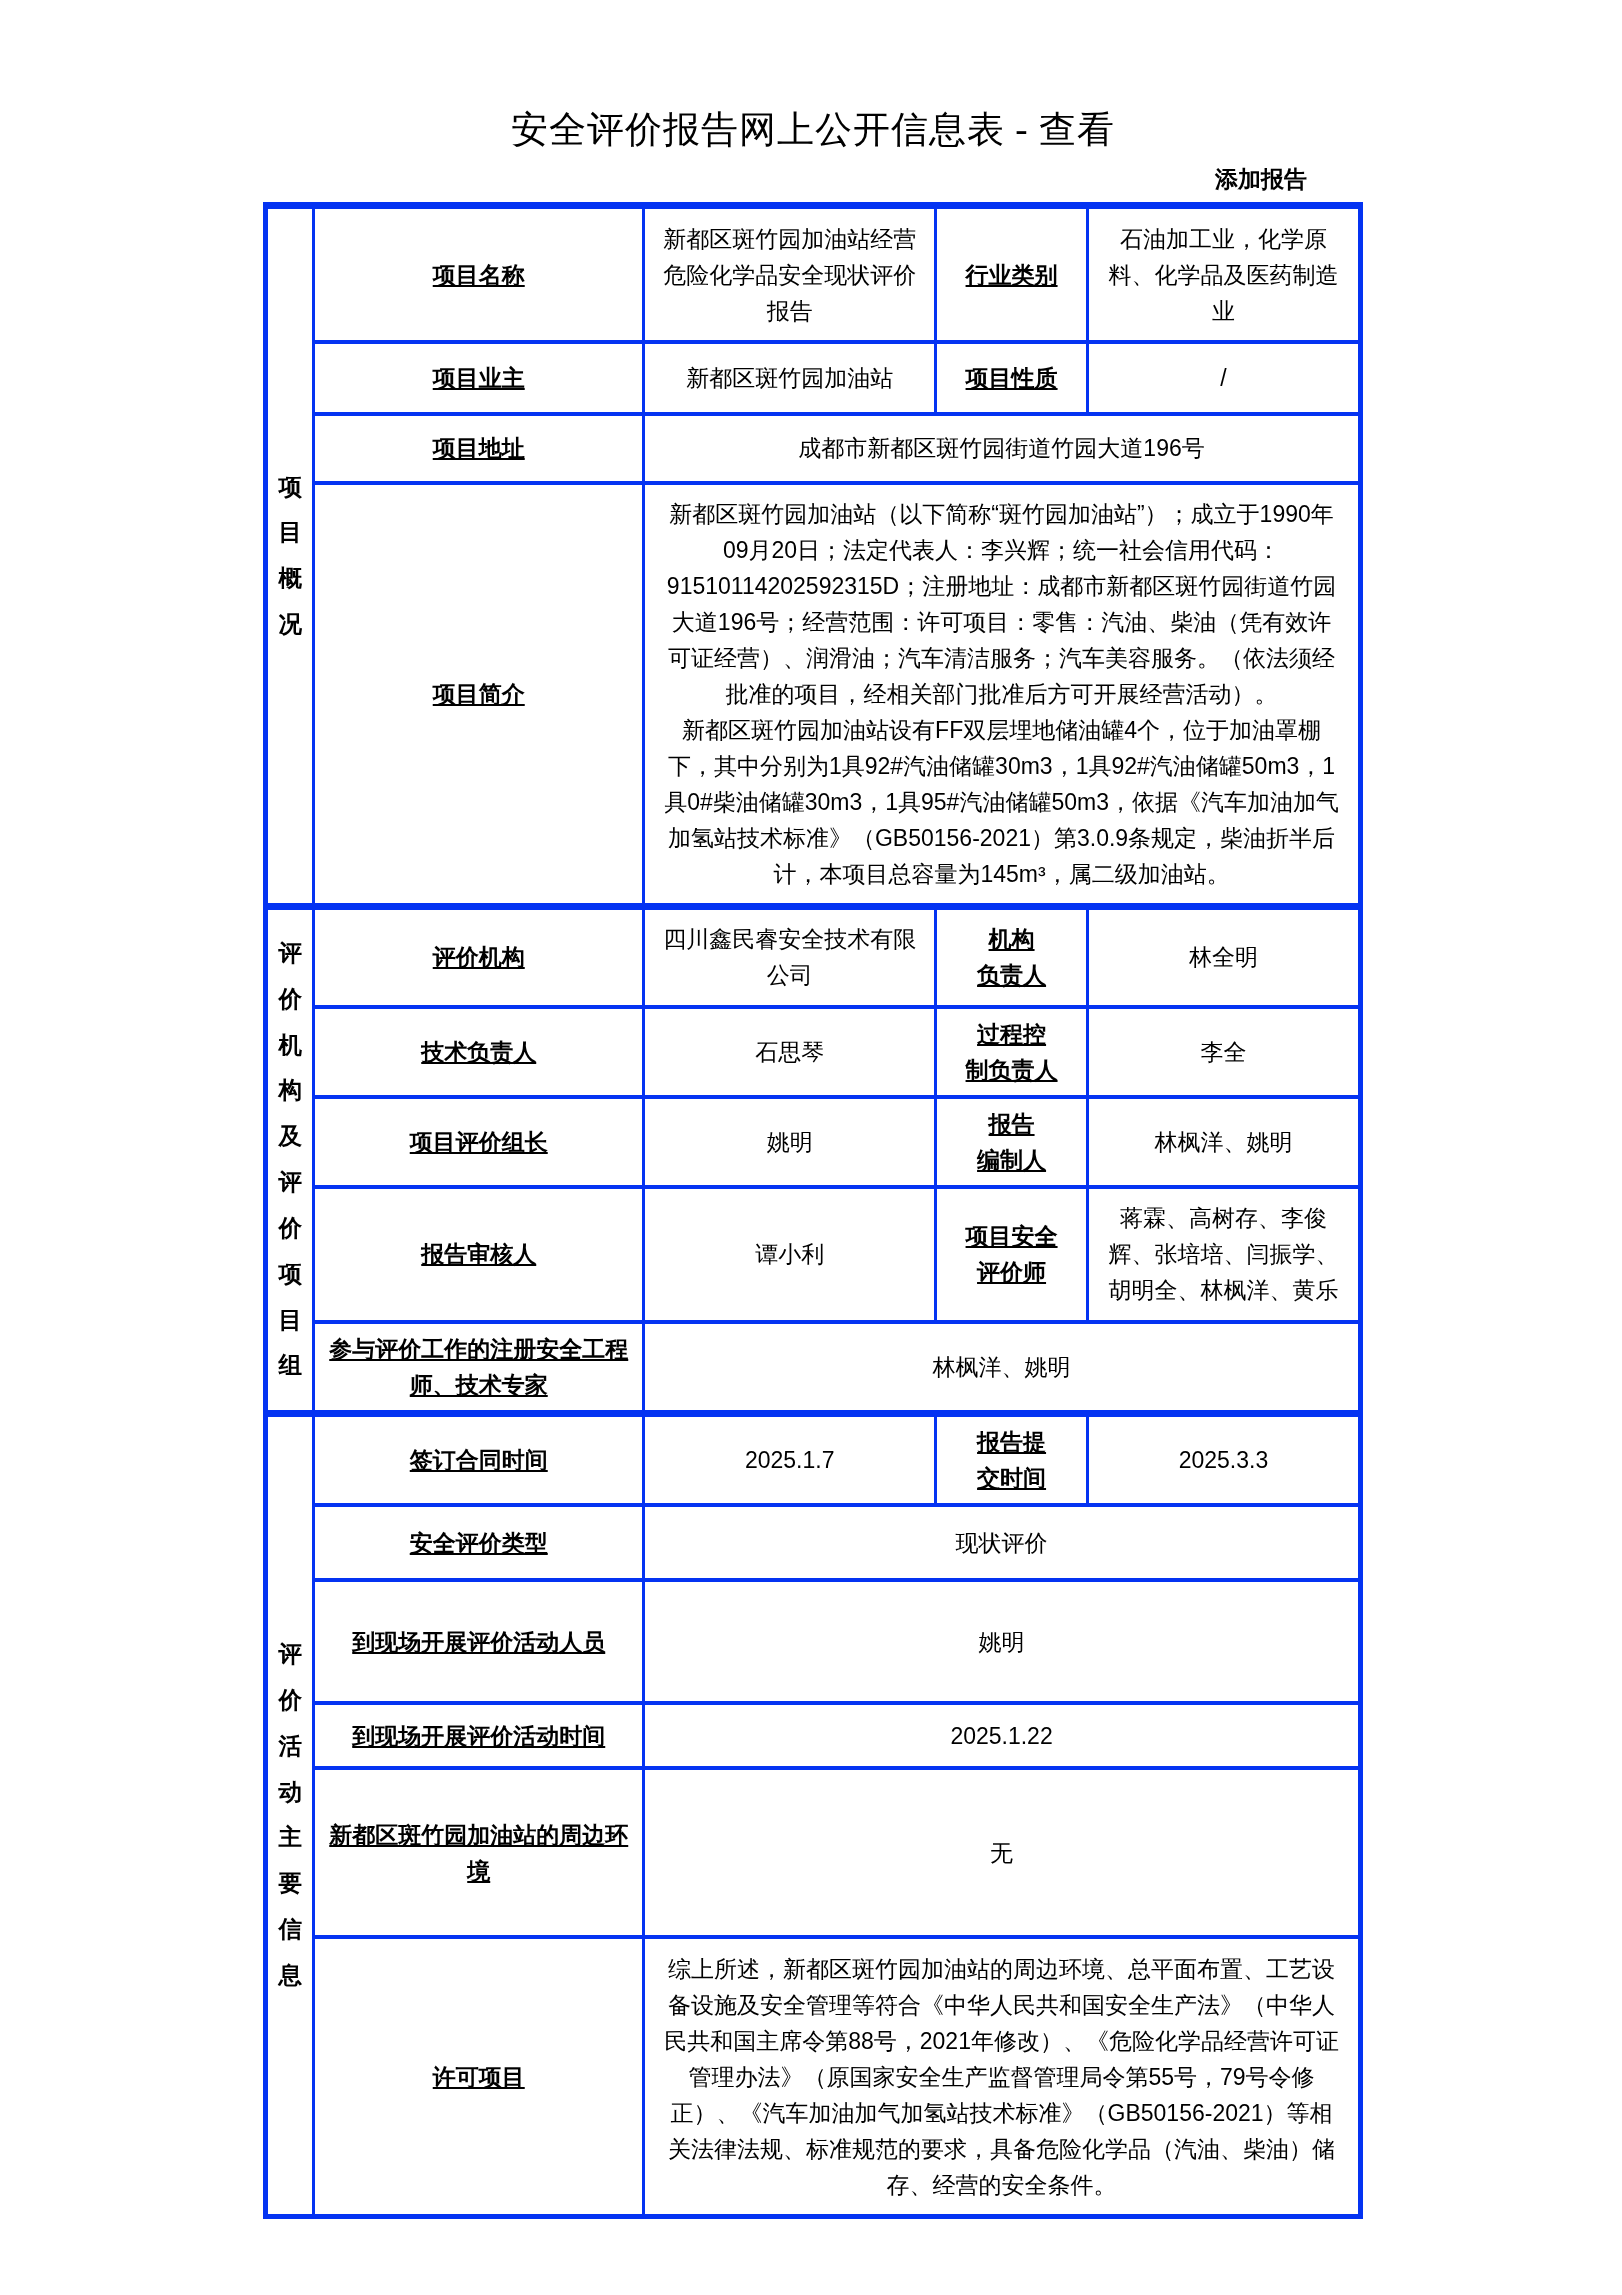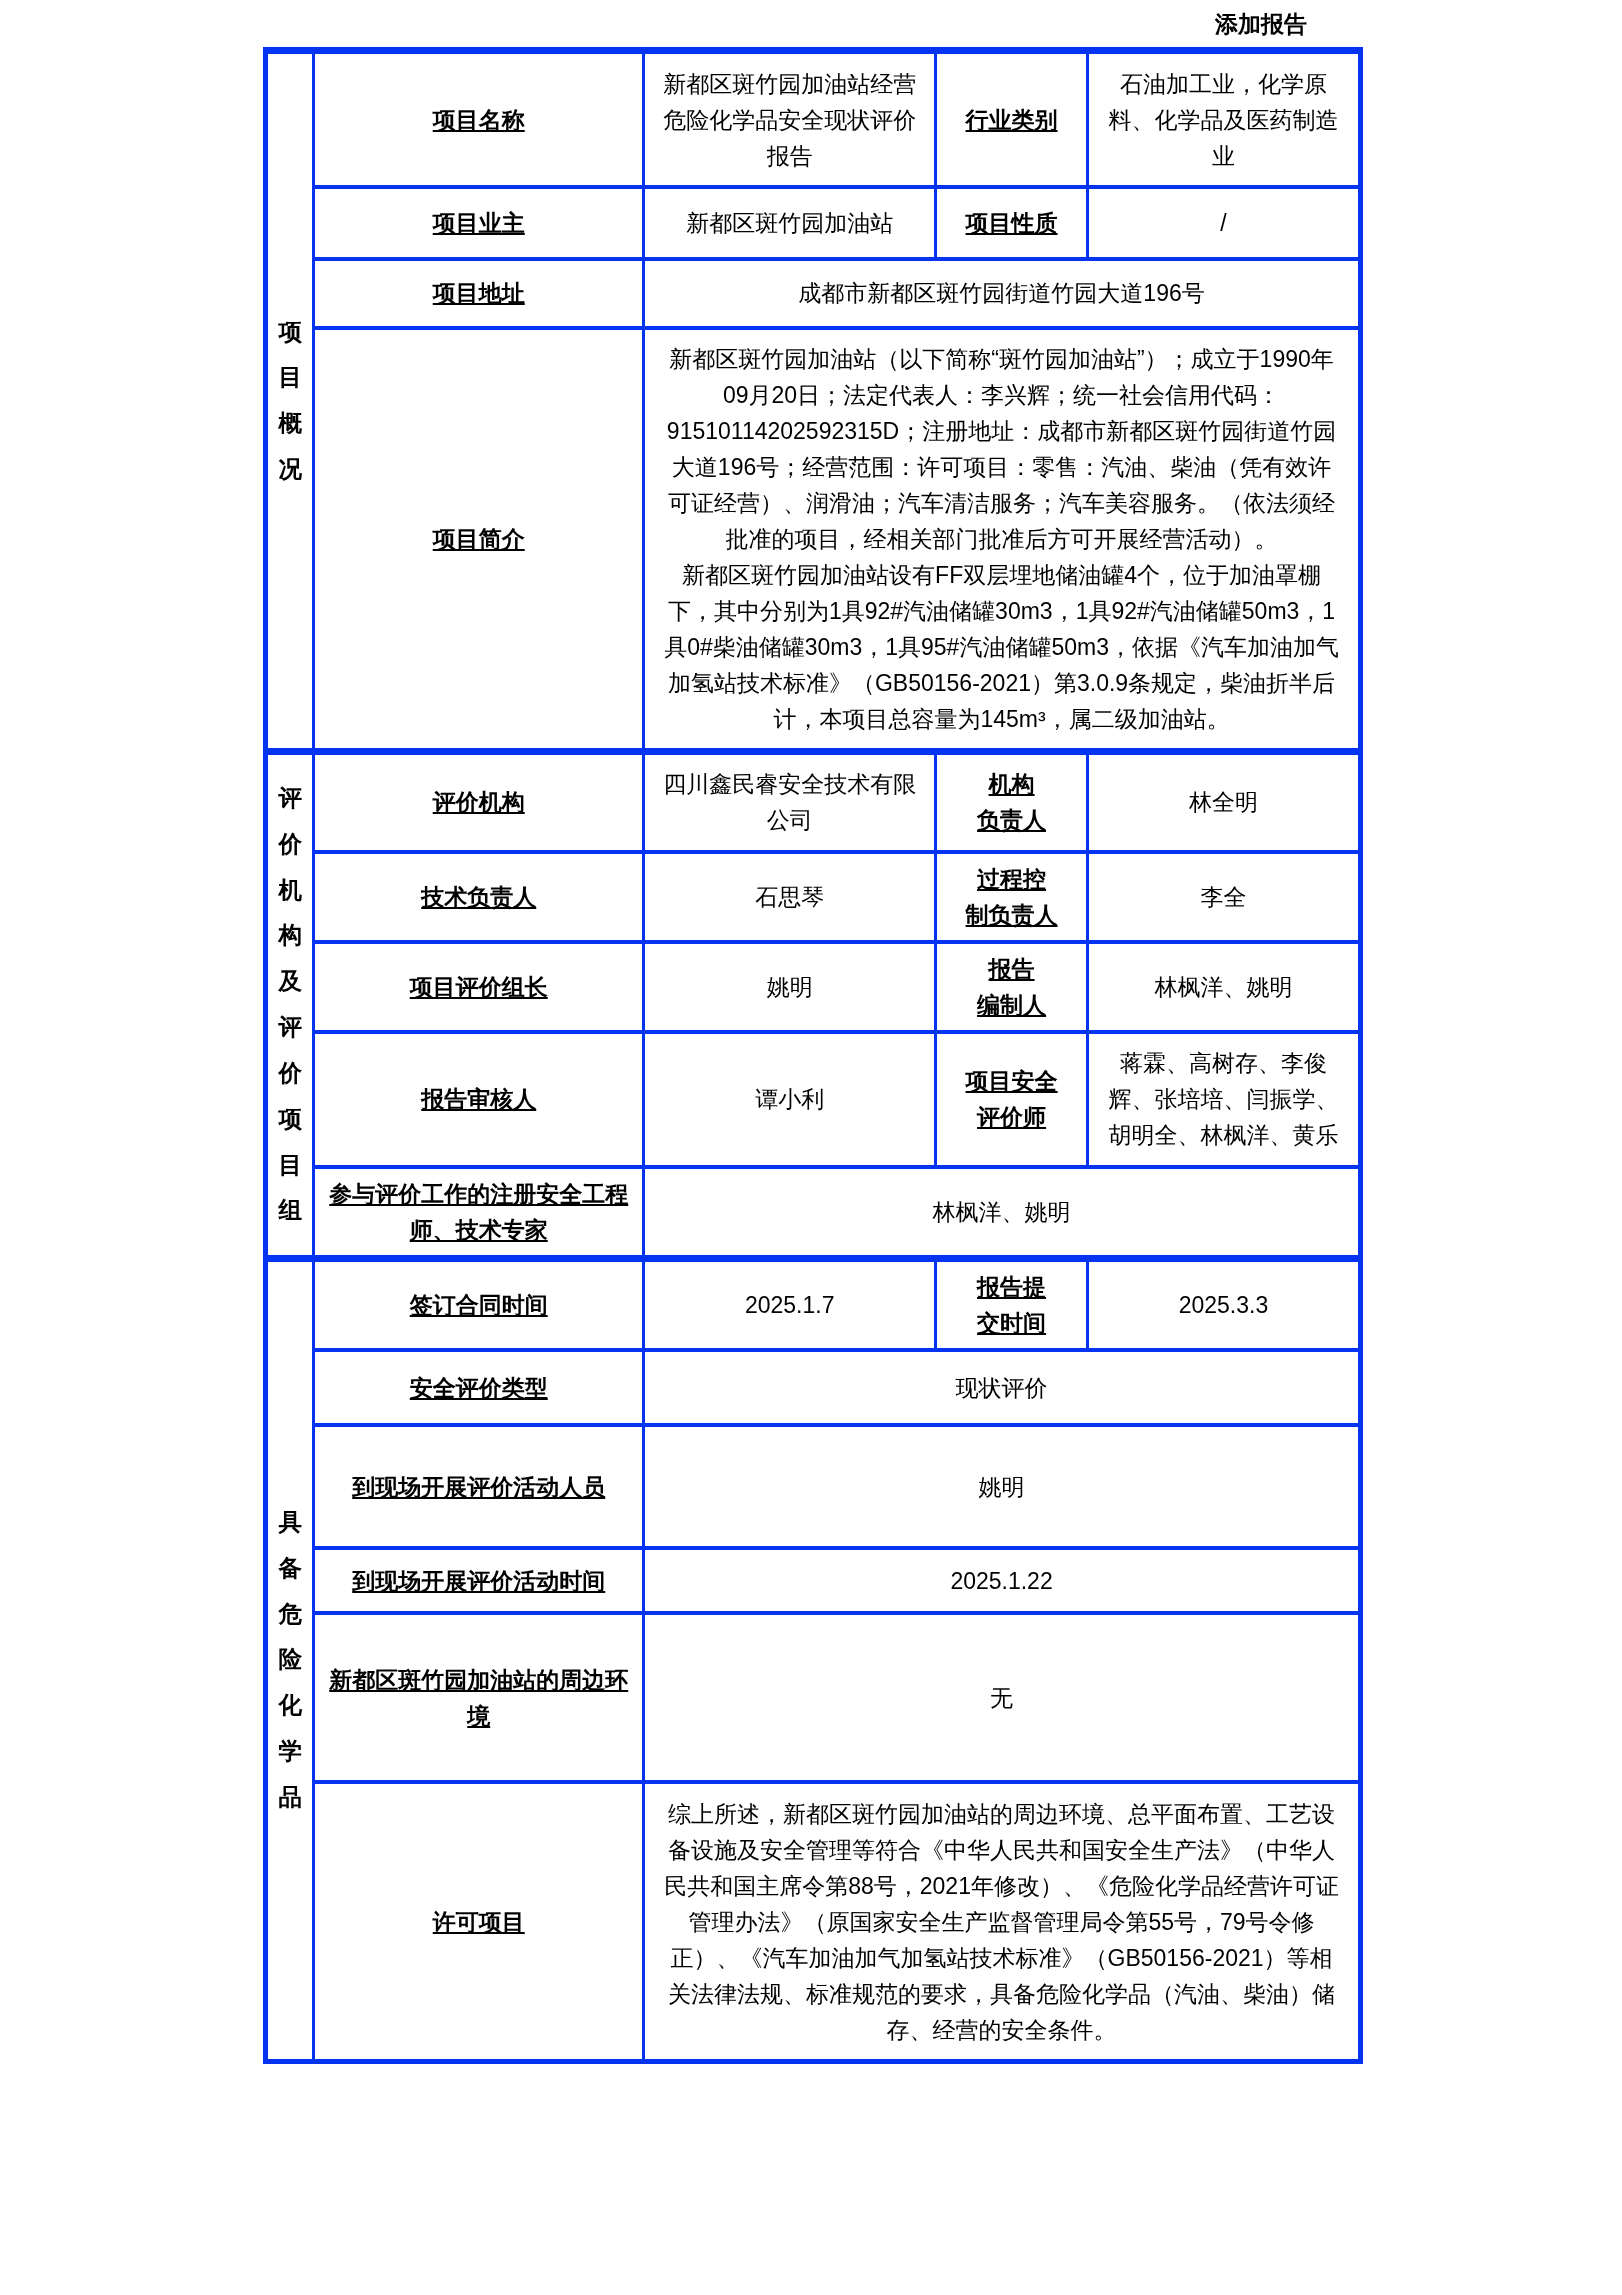--- a/index.html
+++ b/index.html
@@ -84,20 +84,21 @@
     text-align:center;
     padding:11.2px 15.3px;
     white-space:pre-line;
   }
 </style>
 </head>
 <body>
 
 <div class="sheet">
 
+  <div class="page-title">安全评价报告网上公开信息表 - 查看</div>
 
   <div class="actions">
     <button class="add-report-btn">添加报告</button>
   </div>
 
   <table class="info-table">
     <colgroup>
       <col style="width:4.42%">
       <col style="width:30.11%">
       <col style="width:26.68%">
@@ -162,21 +163,21 @@
 评价师</td>
       <td class="fvalue">蒋霖、高树存、李俊辉、张培培、闫振学、胡明全、林枫洋、黄乐</td>
     </tr>
     <tr style="height:82px">
       <td class="flabel">参与评价工作的注册安全工程师、技术专家</td>
       <td class="fvalue" colspan="3">林枫洋、姚明</td>
     </tr>
 
     <tr class="sec-start" style="height:91px">
       <td class="vlabel" rowspan="6">
-        <div class="vtext">具备危险化学品</div>
+        <div class="vtext">评价活动主要信息</div>
       </td>
       <td class="flabel">签订合同时间</td>
       <td class="fvalue">2025.1.7</td>
       <td class="flabel">报告提
 交时间</td>
       <td class="fvalue">2025.3.3</td>
     </tr>
     <tr style="height:75px">
       <td class="flabel">安全评价类型</td>
       <td class="fvalue" colspan="3">现状评价</td>

